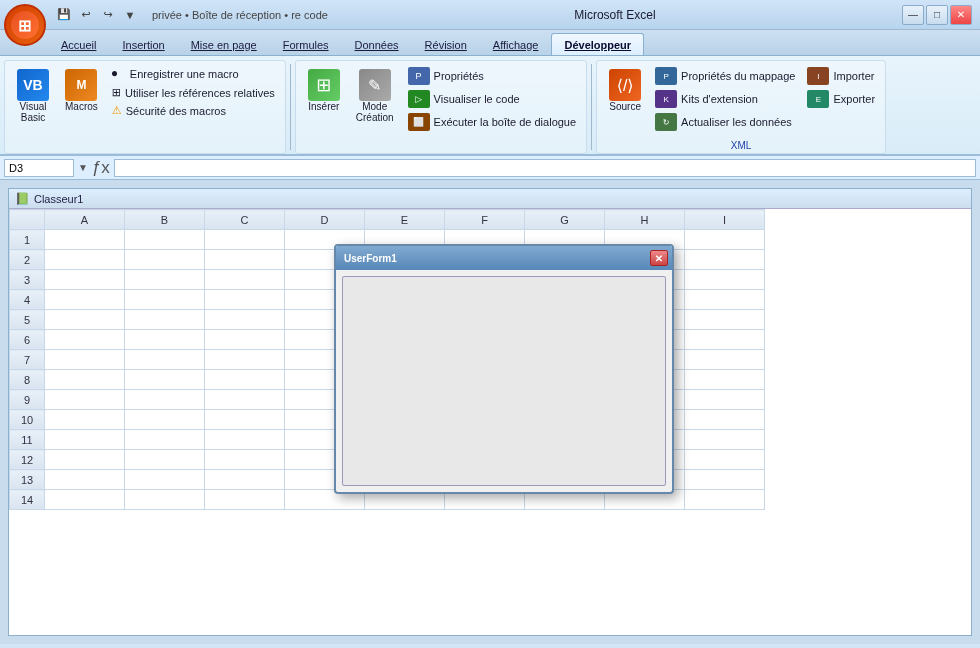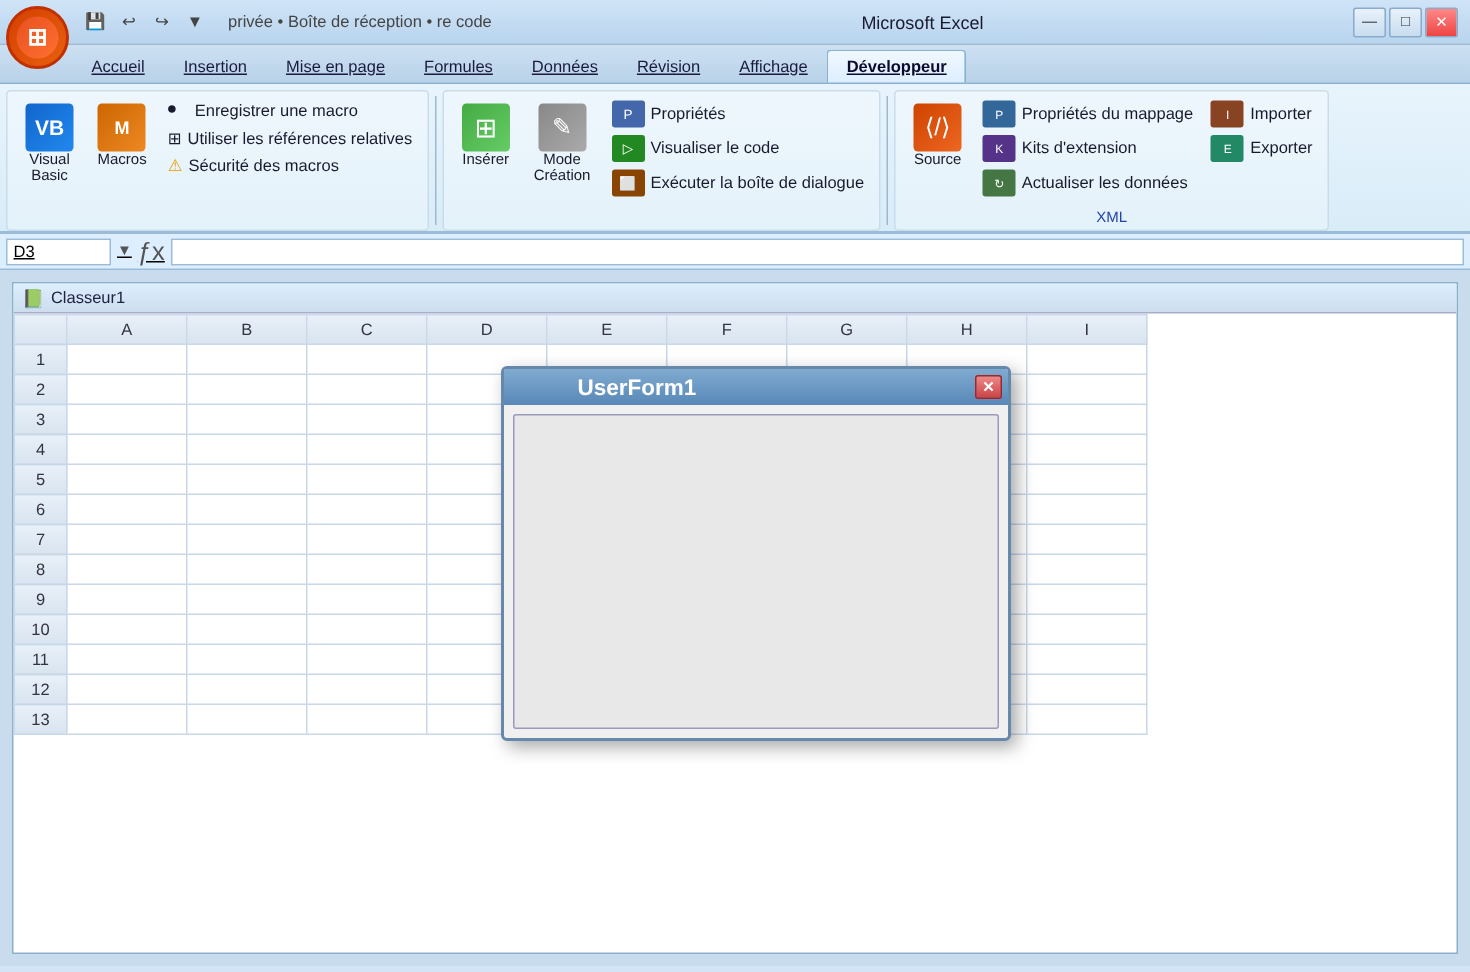--- a/index.html
+++ b/index.html
@@ -114,21 +114,20 @@
 
     
     .formula-bar {
       background: #ddeeff;
       height: 24px;
       display: flex;
       align-items: center;
       padding: 0 4px;
       gap: 4px;
       border-bottom: 1px solid #9bbcd8;
-      text-decoration: underline;
     }
     .cell-ref {
       width: 70px; height: 18px;
       border: 1px solid #9bbcd8;
       background: white;
       padding: 0 4px;
       font-size: 11px;
       display: flex; align-items: center;
     }
     .cell-ref-arrow { font-size: 10px; color: #555; cursor: pointer; }
@@ -203,21 +202,21 @@
       box-shadow: 4px 4px 12px rgba(0,0,0,0.35);
       z-index: 100;
     }
     .userform-titlebar {
       background: linear-gradient(to bottom, #80aad0, #5888b8);
       height: 24px;
       display: flex; align-items: center; justify-content: space-between;
       padding: 0 4px 0 8px;
       border-radius: 2px 2px 0 0;
     }
-    .userform-title { color: white; font-size: 15px; font-weight: bold; margin-left: 41px; }
+    .userform-title { color: white; font-size: 10px; font-weight: bold; }
     .userform-close {
       width: 18px; height: 16px;
       background: linear-gradient(to bottom, #e88, #c44);
       border: 1px solid #a22;
       border-radius: 2px;
       display: flex; align-items: center; justify-content: center;
       cursor: pointer; color: white; font-size: 10px; font-weight: bold;
     }
     .userform-body {
       background: #e8e8e8;
@@ -568,20 +567,32 @@
               <td class="cell"></td>
               <td class="cell"></td>
               <td class="cell"></td>
               <td class="cell"></td>
               <td class="cell"></td>
               <td class="cell"></td>
               <td class="cell"></td>
               <td class="cell"></td>
               <td class="cell"></td>
             </tr>
+            <tr>
+              <th class="row-header">14</th>
+              <td class="cell"></td>
+              <td class="cell"></td>
+              <td class="cell"></td>
+              <td class="cell"></td>
+              <td class="cell"></td>
+              <td class="cell"></td>
+              <td class="cell"></td>
+              <td class="cell"></td>
+              <td class="cell"></td>
+            </tr>
           </tbody>
       </table>
     </div>
 
     <div class="userform-overlay">
       <div class="userform-titlebar">
         <span class="userform-title">UserForm1</span>
         <div class="userform-close">
           <span>✕</span>
         </div>

